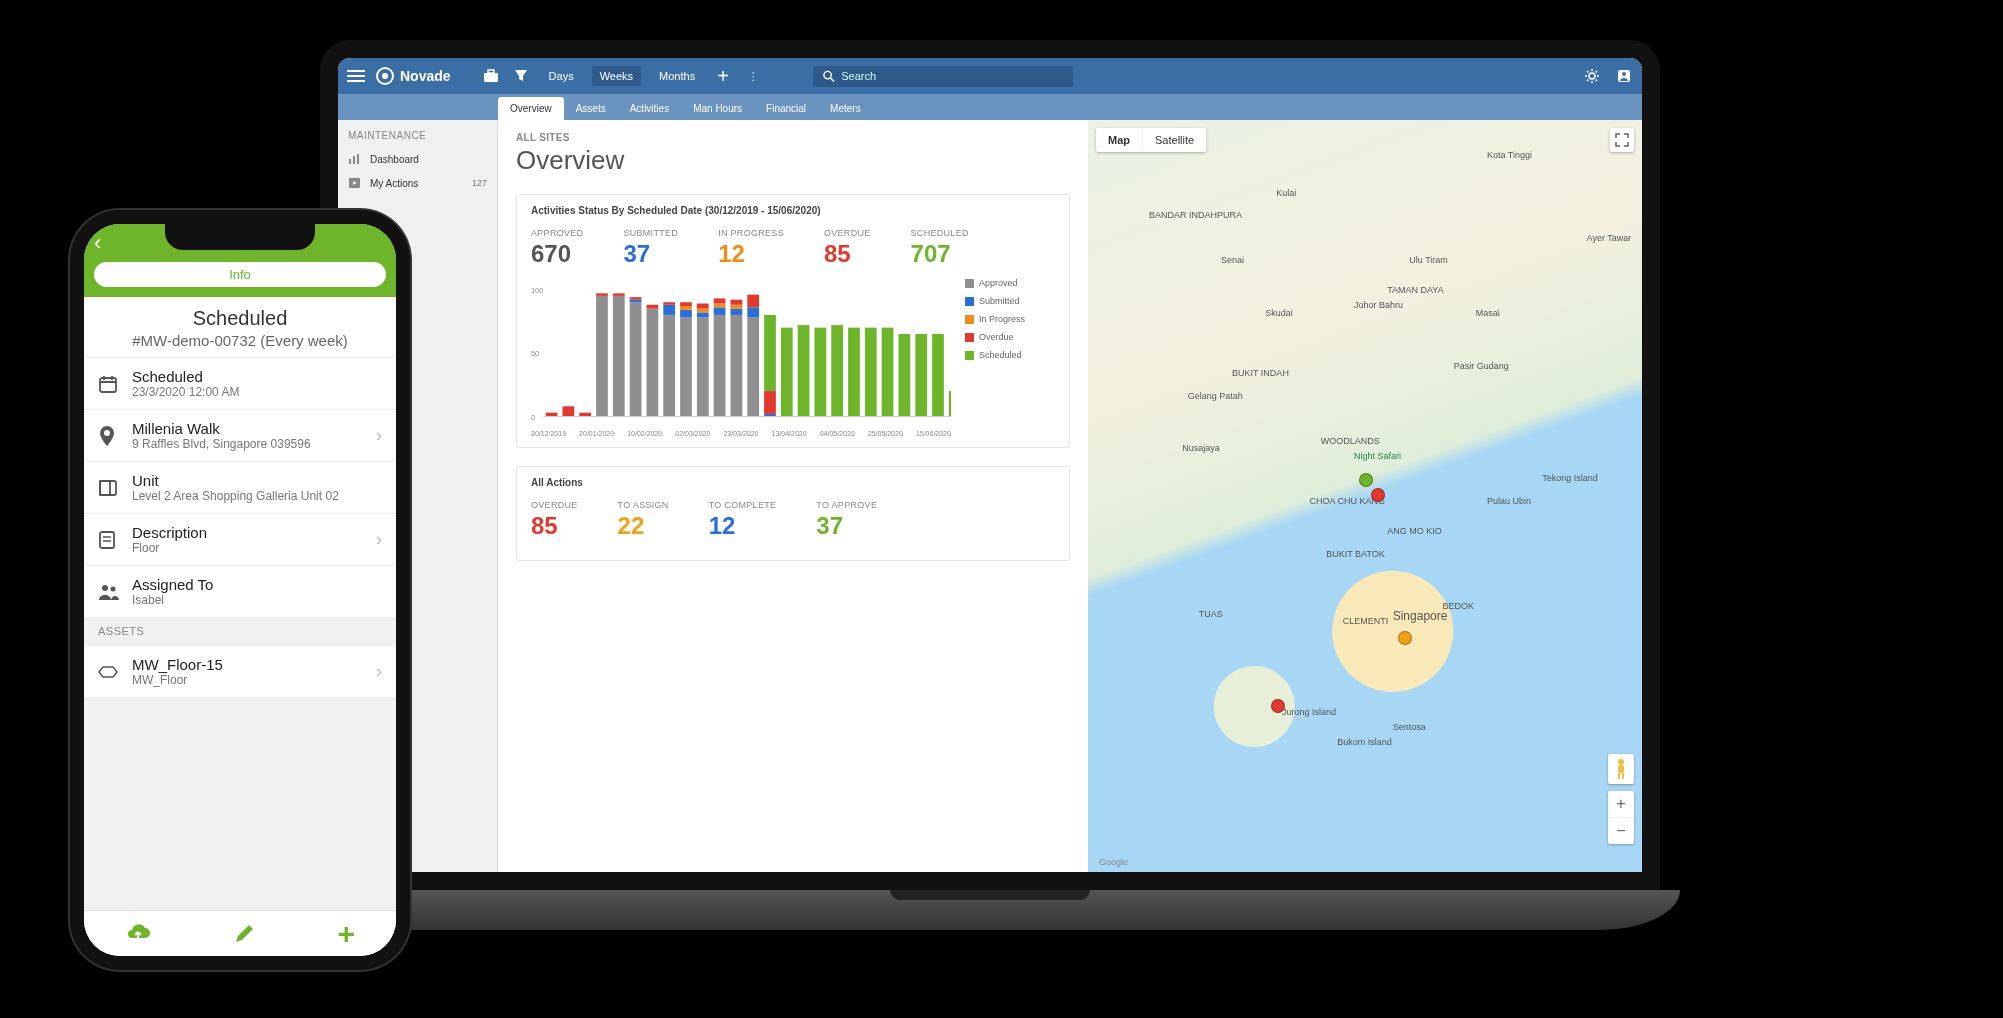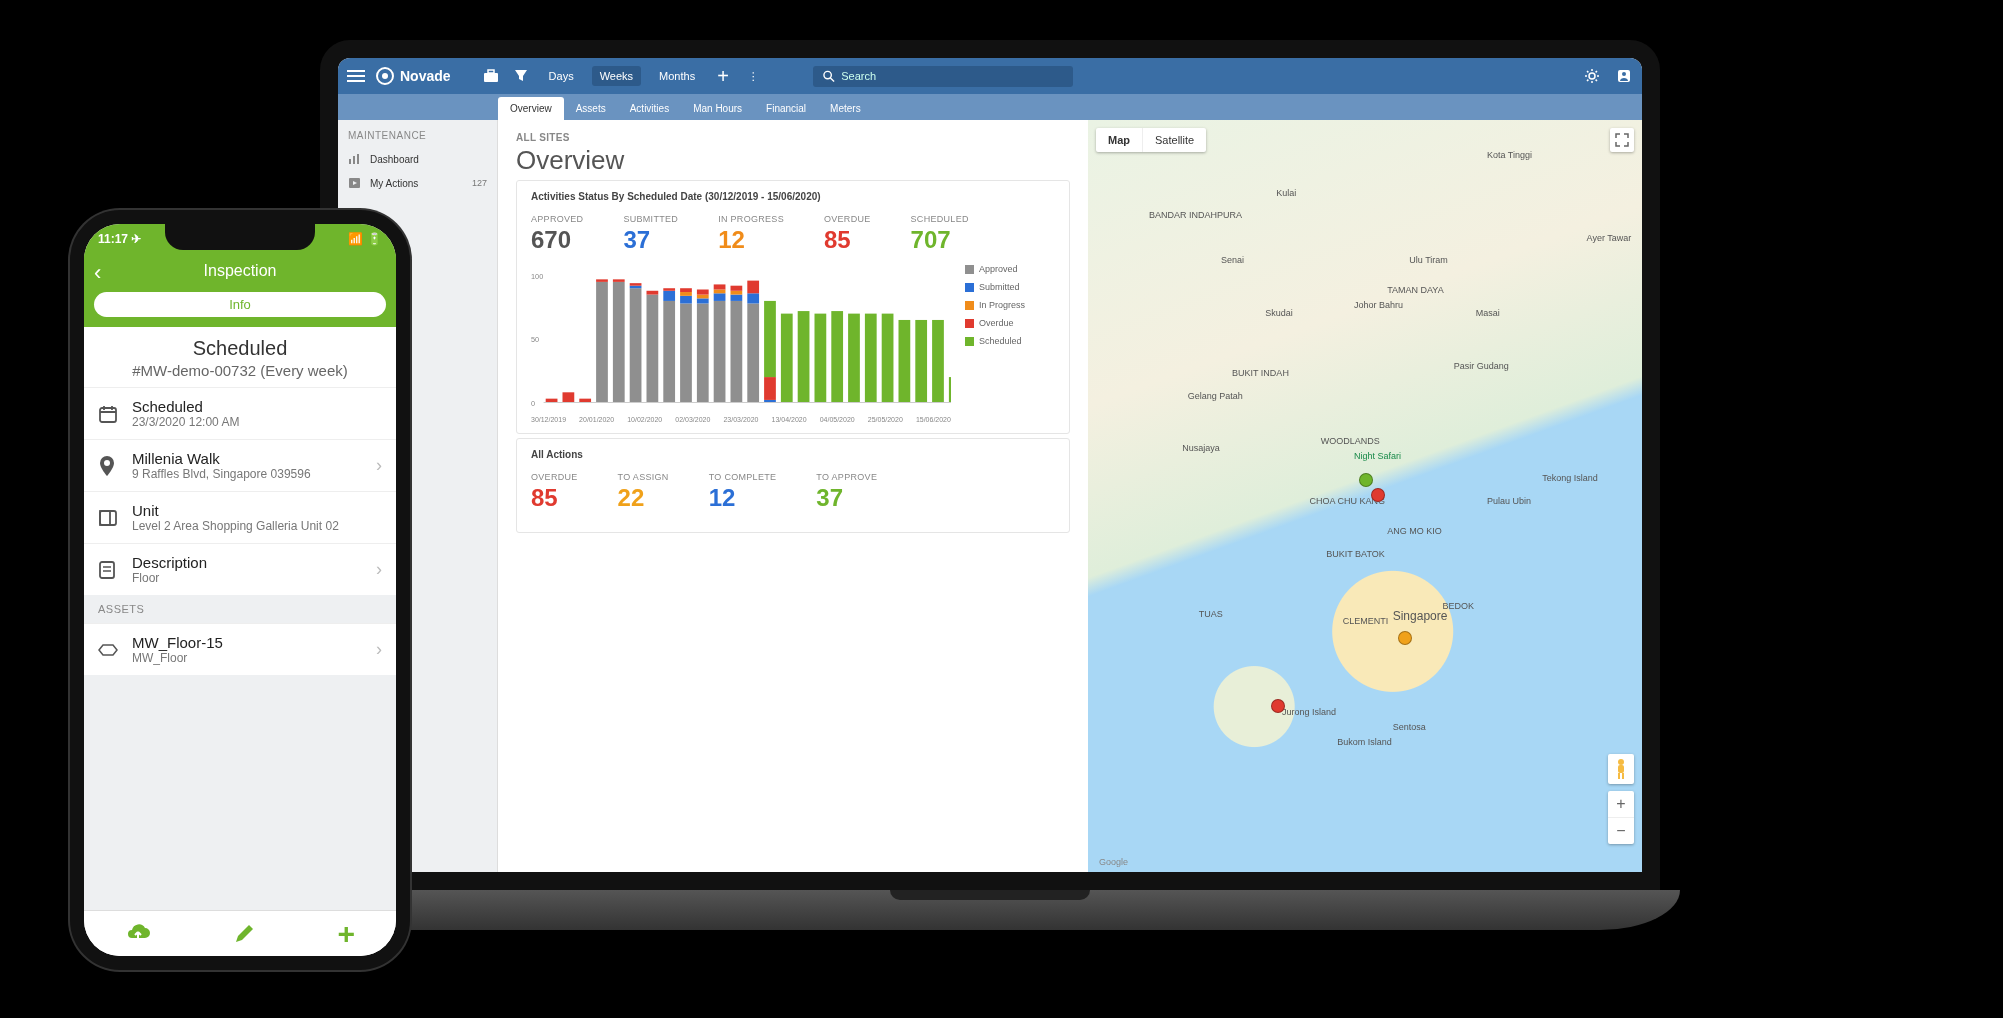--- a/index.html
+++ b/index.html
@@ -31,21 +31,21 @@
 .body{flex:1;display:flex;min-height:0}
 .sidebar{width:160px;background:#eef0f2;border-right:1px solid #ddd;font-size:10px}
 .sidebar .hdr{padding:10px 10px 6px;color:#888;letter-spacing:.5px}
 .sidebar .item{display:flex;align-items:center;padding:6px 10px;gap:8px;cursor:pointer}
 .sidebar .item .badge{margin-left:auto;color:#777;font-size:9px}
 .main{flex:1;display:flex;min-width:0}
 .leftcol{display:flex}
 .content{flex:1;padding:12px 18px;overflow:hidden;min-width:0}
 .content h3{font-size:10px;color:#888;text-transform:uppercase;letter-spacing:.3px}
 .content h1{font-size:26px;color:#555;font-weight:normal;margin-top:2px}
-.panel{border:1px solid #e5e5e5;border-radius:3px;margin-top:4px;padding:10px 14px}
+.panel{border:1px solid #e5e5e5;border-radius:3px;margin-top:18px;padding:10px 14px}
 .panel .ptitle{font-size:10px;color:#444;font-weight:bold}
 .kpis{display:flex;gap:40px;margin:12px 0 10px}
 .kpi .lbl{font-size:9px;color:#888;text-transform:uppercase;letter-spacing:.3px}
 .kpi .val{font-size:24px;font-weight:bold;margin-top:2px}
 .chart{display:flex;gap:14px}
 .chart-area{flex:1}
 .chart-svg{width:100%;height:150px}
 .legend{font-size:9px;color:#666;width:90px}
 .legend div{display:flex;align-items:center;gap:5px;margin-bottom:8px}
 .sw{width:9px;height:9px}
@@ -395,24 +395,20 @@
   </div>
  </div>
  <div class="laptop-base">
    <div class="laptop-notch"></div>
  </div>
 </div>
 
 <div class="phone">
  <div class="notch"></div>
  <div class="phone-screen">
-   <div class="ph-status">
-     <span><span>11:17</span> ✈</span>
-     <span>📶 🔋</span>
-   </div>
    <div style="background:#6fb52c">
     <div class="ph-hdr">
       <span class="back">‹</span>
       <span>Inspection</span>
     </div>
     <div class="ph-info">Info</div>
    </div>
    <div class="ph-body">
      <div class="ph-card">
        <div class="ph-title">
@@ -465,20 +461,33 @@
                   <rect x="2" y="2" width="14" height="16" rx="2" fill="none" stroke="#555" stroke-width="1.8"></rect>
                   <line x1="5" y1="7" x2="13" y2="7" stroke="#555" stroke-width="1.5"></line>
                   <line x1="5" y1="11" x2="13" y2="11" stroke="#555" stroke-width="1.5"></line>
                 </svg>
               </span>
               <span class="txt">
                 <div class="a">Description</div>
                 <div class="b">Floor</div>
               </span>
               <span class="chev">›</span>
+            </div>
+            <div class="ph-row">
+              <span class="ic">
+                <svg width="22" height="18" viewBox="0 0 22 18">
+                  <circle cx="7" cy="5" r="3" fill="#555"></circle>
+                  <circle cx="15" cy="6" r="2.5" fill="#555"></circle>
+                  <path d="M1 17c0-3 3-5 6-5s6 2 6 5M13 17c0-2 2-4 4-4s4 2 4 4" fill="#555"></path>
+                </svg>
+              </span>
+              <span class="txt">
+                <div class="a">Assigned To</div>
+                <div class="b">Isabel</div>
+              </span>
             </div>
           </div>
      </div>
      <div class="ph-sect">ASSETS</div>
      <div class="ph-card">
        <div class="ph-row">
          <span class="ic">
           <svg width="20" height="18" viewBox="0 0 20 18">
                 <path d="M5 4h10l4 5-4 5H5L1 9z" fill="none" stroke="#555" stroke-width="1.5"></path>
               </svg>

